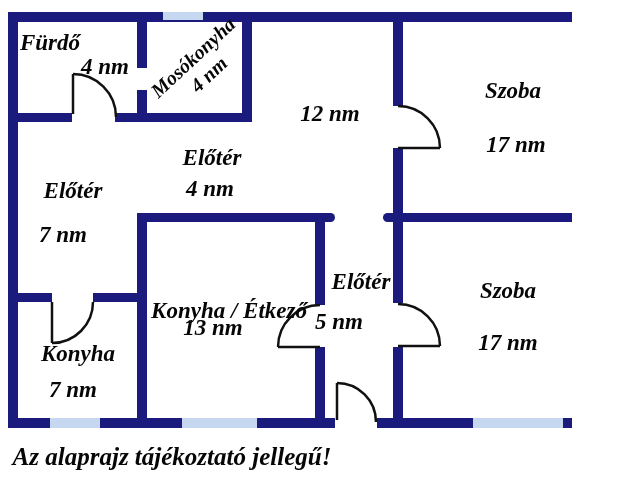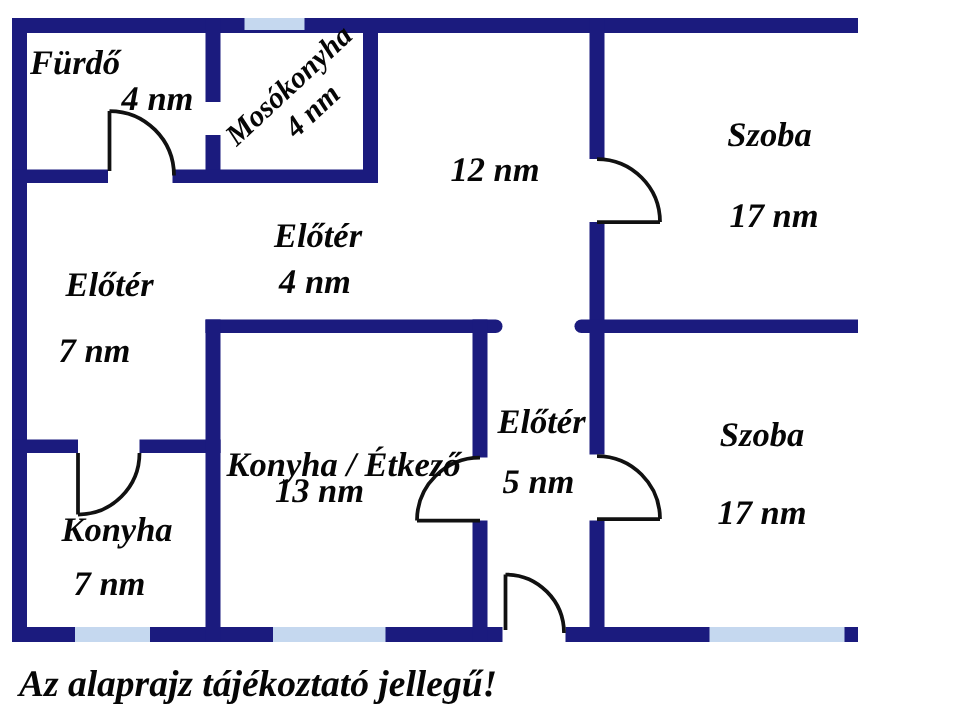--- a/index.html
+++ b/index.html
@@ -101,21 +101,21 @@
   <div class="lbl" style="left:212px;top:157px;">Előtér</div>
   <div class="lbl" style="left:210px;top:188px;">4 nm</div>
 
   <div class="lbl" style="left:73px;top:190px;">Előtér</div>
   <div class="lbl" style="left:63px;top:234px;">7 nm</div>
 
   <div class="lbl" style="left:229px;top:278px;margin-top:32px;">Konyha / Étkező</div>
   <div class="lbl" style="left:213px;top:327px;text-align:center;">13 nm</div>
 
   <div class="lbl" style="left:361px;top:281px;">Előtér</div>
-  <div class="lbl" style="left:359px;top:321px;">5 nm</div>
+  <div class="lbl" style="left:339px;top:321px;">5 nm</div>
 
   <div class="lbl" style="left:508px;top:290px;">Szoba</div>
   <div class="lbl" style="left:508px;top:342px;">17 nm</div>
 
   <div class="lbl" style="left:78px;top:353px;">Konyha</div>
   <div class="lbl" style="left:73px;top:389px;">7 nm</div>
 
   <div class="caption" style="left:172px;top:457px;">Az alaprajz tájékoztató jellegű!</div>
 </div>
 

